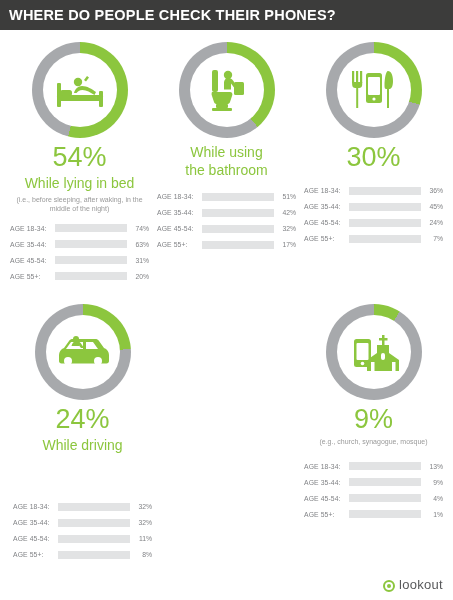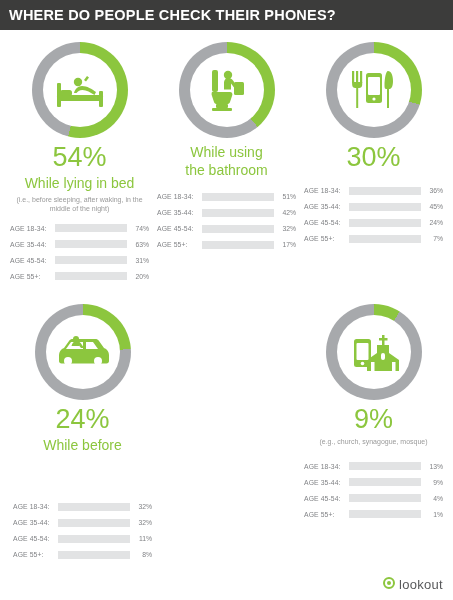--- a/index.html
+++ b/index.html
@@ -113,21 +113,21 @@
     color: #808285;
     width: 22px;
     text-align: right;
     white-space: nowrap;
   }
   .footer {
     position: absolute;
     right: 10px;
     bottom: 8px;
     display: flex;
-    align-items: flex-start;
+    align-items: flex-end;
     gap: 4px;
   }
   .footer .logo-mark {
     width: 12px; height: 12px;
     border-radius: 50%;
     border: 2px solid #8cc63e;
     position: relative;
   }
   .footer .logo-mark:after {
     content: "";
@@ -300,21 +300,21 @@
             <circle cx="43" cy="28" r="4"></circle>
           </g>
           <g fill="#8cc63e">
             <circle cx="21" cy="6" r="3"></circle>
             <path d="M16.5 13c.5-3 2.5-5 5-5 2 0 3.5 1 4.5 2.5l3 4.5h-3l-2-2.5V13z"></path>
           </g>
         </svg>
       </div>
     </div>
     <div class="pct">24%</div>
-    <div class="caption">While before</div>
+    <div class="caption">While driving</div>
     <div class="bars" style="margin-top:44px">
       <div class="bar-row">
         <span class="bar-label">AGE 18-34:</span>
         <span class="bar-track"><span class="bar-fill" style="width:32%"></span></span>
         <span class="bar-val">32%</span>
       </div>
       <div class="bar-row">
         <span class="bar-label">AGE 35-44:</span>
         <span class="bar-track"><span class="bar-fill" style="width:32%"></span></span>
         <span class="bar-val">32%</span>

